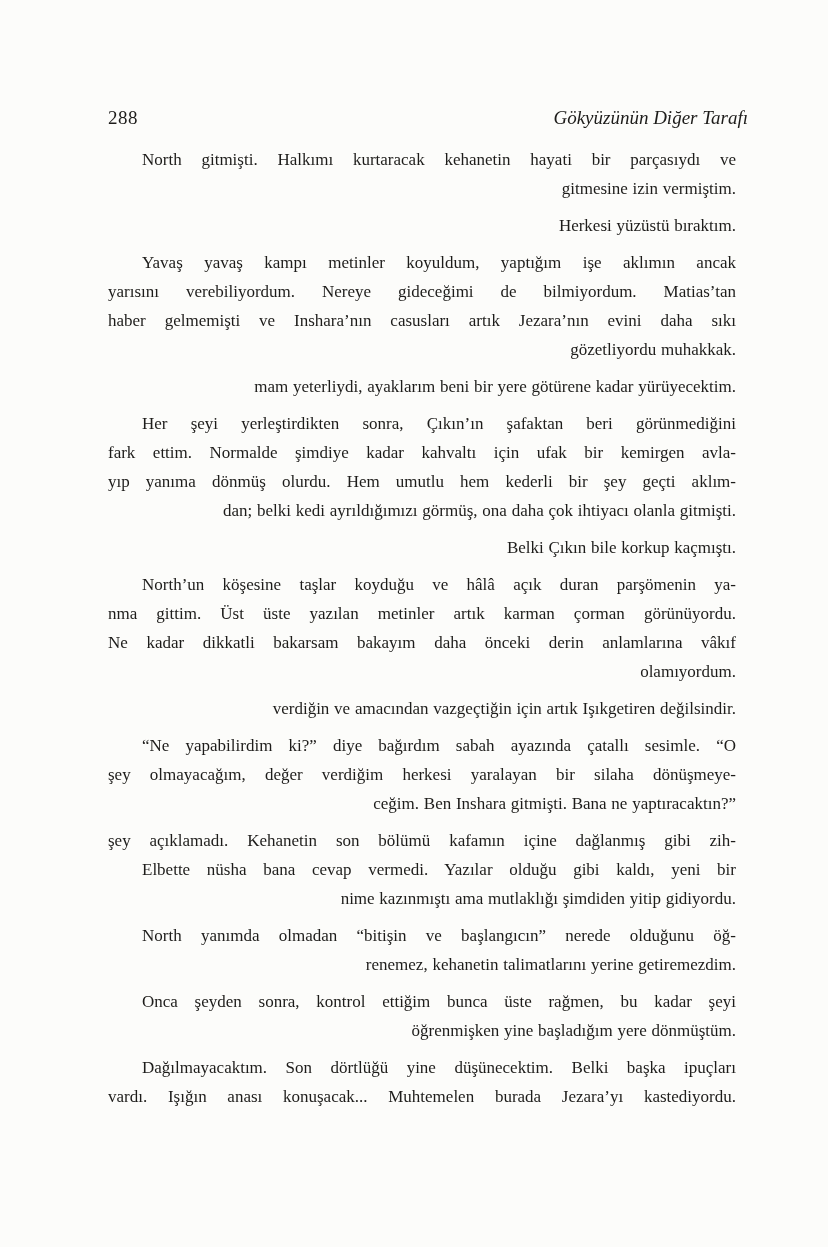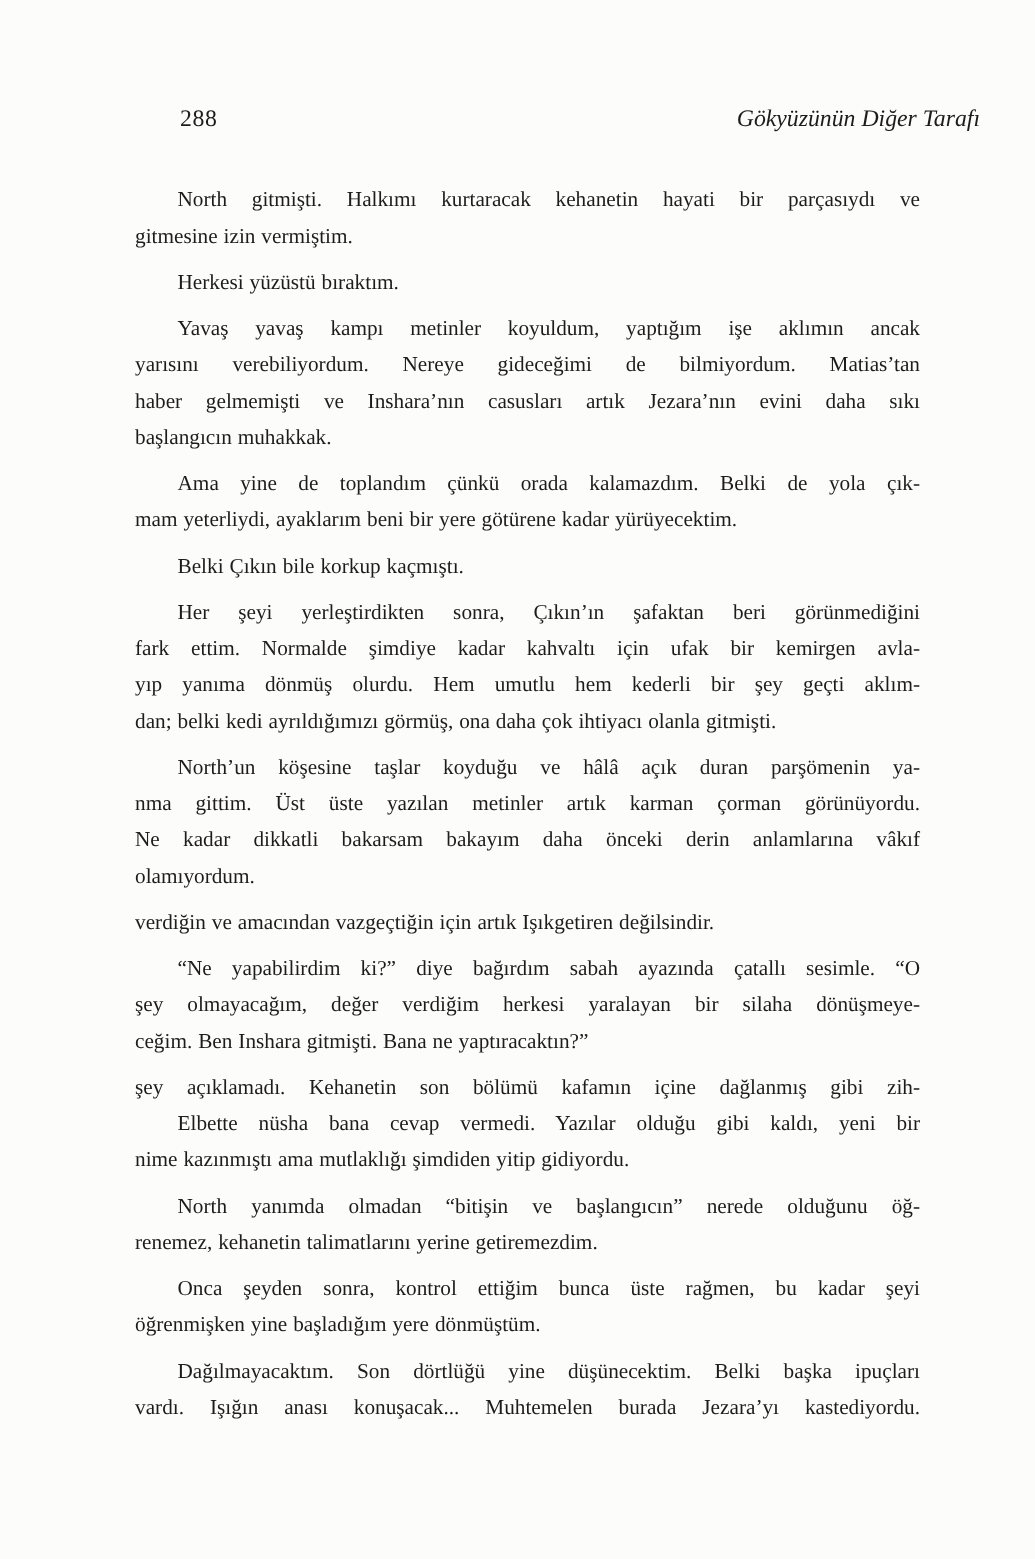--- a/index.html
+++ b/index.html
@@ -12,25 +12,24 @@
     width: 828px;
     height: 1247px;
     background: var(--paper, #fcfcfa);
     color: var(--ink, #1d1c1a);
     font-family: "Liberation Serif", "DejaVu Serif", serif;
     overflow: hidden;
   }
   .header {
     position: absolute;
     left: 108px;
-    top: 84px;
+    top: 106px;
     width: 640px;
     height: 26px;
     line-height: 24px;
-    margin-left: 36px;
   }
   .pagenum {
     position: absolute;
     left: 0;
     top: 0;
     font-size: 19px;
     letter-spacing: 0.5px;
   }
   .runtitle {
     position: absolute;
@@ -46,21 +45,21 @@
     left: 108px;
     top: 145px;
     width: 640px;
   }
   .para {
     margin: 0 12px 8px 0;
   }
   .line {
     font-size: 17px;
     line-height: 29px;
-    text-align: left;
+    text-align: right;
     word-spacing: 0.5px;
   }
   .line.just {
     text-align: justify;
     text-align-last: justify;
   }
   .line.first {
     text-indent: 34px;
   }
   .it {
@@ -79,34 +78,33 @@
         <div class="line first just"><span>North gitmişti. Halkımı kurtaracak kehanetin hayati bir parçasıydı ve</span></div>
         <div class="line"><span>gitmesine izin vermiştim.</span></div>
       </div>
       <div class="para">
         <div class="line first"><span class="it">Herkesi yüzüstü bıraktım.</span></div>
       </div>
       <div class="para">
         <div class="line first just"><span>Yavaş yavaş kampı metinler koyuldum, yaptığım işe aklımın ancak</span></div>
         <div class="line just"><span>yarısını verebiliyordum. Nereye gideceğimi de bilmiyordum. Matias’tan</span></div>
         <div class="line just"><span>haber gelmemişti ve Inshara’nın casusları artık Jezara’nın evini daha sıkı</span></div>
-        <div class="line"><span>başlangıcın muhakkak.</span></div>
+        <div class="line"><span>gözetliyordu muhakkak.</span></div>
       </div>
       <div class="para">
-        <div class="line first just"><span>Ama yine de toplandım çünkü orada kalamazdım. Belki de yola çık-</span></div>
         <div class="line"><span>mam yeterliydi, ayaklarım beni bir yere götürene kadar yürüyecektim.</span></div>
-      </div>
-      <div class="para">
-        <div class="line first"><span>Belki Çıkın bile korkup kaçmıştı.</span></div>
       </div>
       <div class="para">
         <div class="line first just"><span>Her şeyi yerleştirdikten sonra, Çıkın’ın şafaktan beri görünmediğini</span></div>
         <div class="line just"><span>fark ettim. Normalde şimdiye kadar kahvaltı için ufak bir kemirgen avla-</span></div>
         <div class="line just"><span>yıp yanıma dönmüş olurdu. Hem umutlu hem kederli bir şey geçti aklım-</span></div>
         <div class="line"><span>dan; belki kedi ayrıldığımızı görmüş, ona daha çok ihtiyacı olanla gitmişti.</span></div>
+      </div>
+      <div class="para">
+        <div class="line first"><span>Belki Çıkın bile korkup kaçmıştı.</span></div>
       </div>
       <div class="para">
         <div class="line first just"><span>North’un köşesine taşlar koyduğu ve hâlâ açık duran parşömenin ya-</span></div>
         <div class="line just"><span>nma gittim. Üst üste yazılan metinler artık karman çorman görünüyordu.</span></div>
         <div class="line just"><span>Ne kadar dikkatli bakarsam bakayım daha önceki derin anlamlarına vâkıf</span></div>
         <div class="line"><span>olamıyordum.</span></div>
       </div>
       <div class="para">
         <div class="line"><span class="it">verdiğin ve amacından vazgeçtiğin için artık Işıkgetiren değilsindir.</span></div>
       </div>

